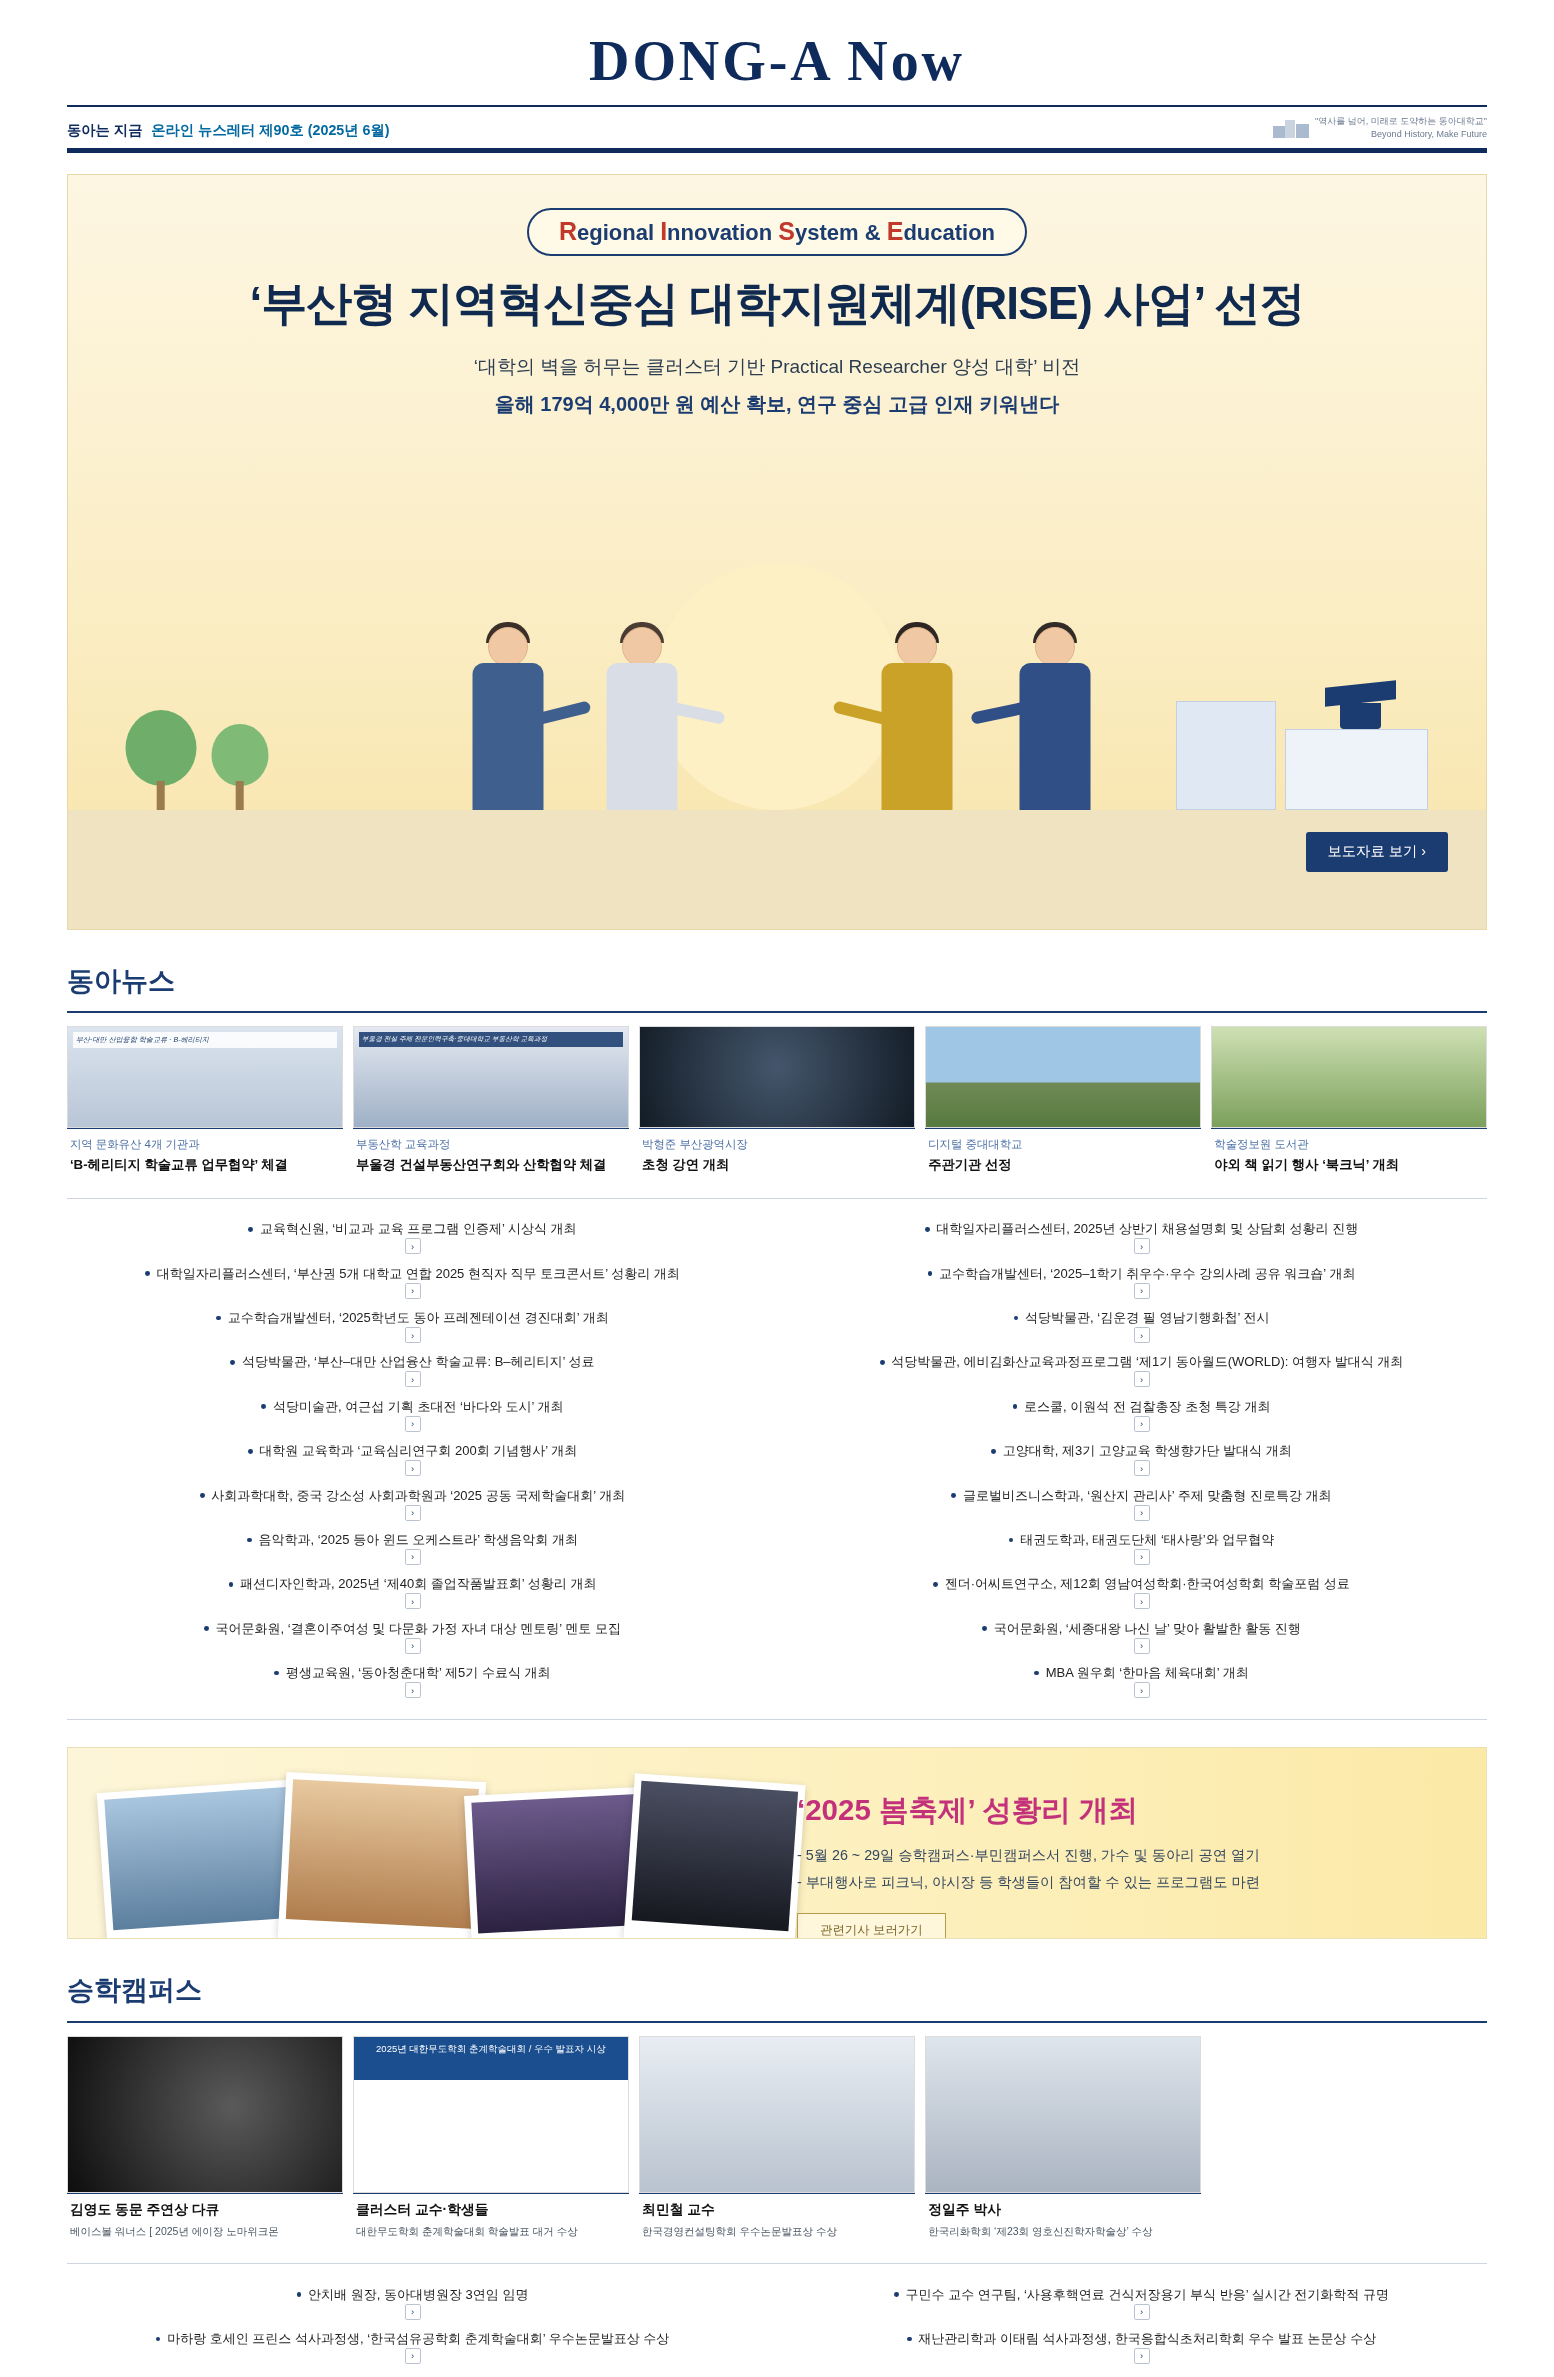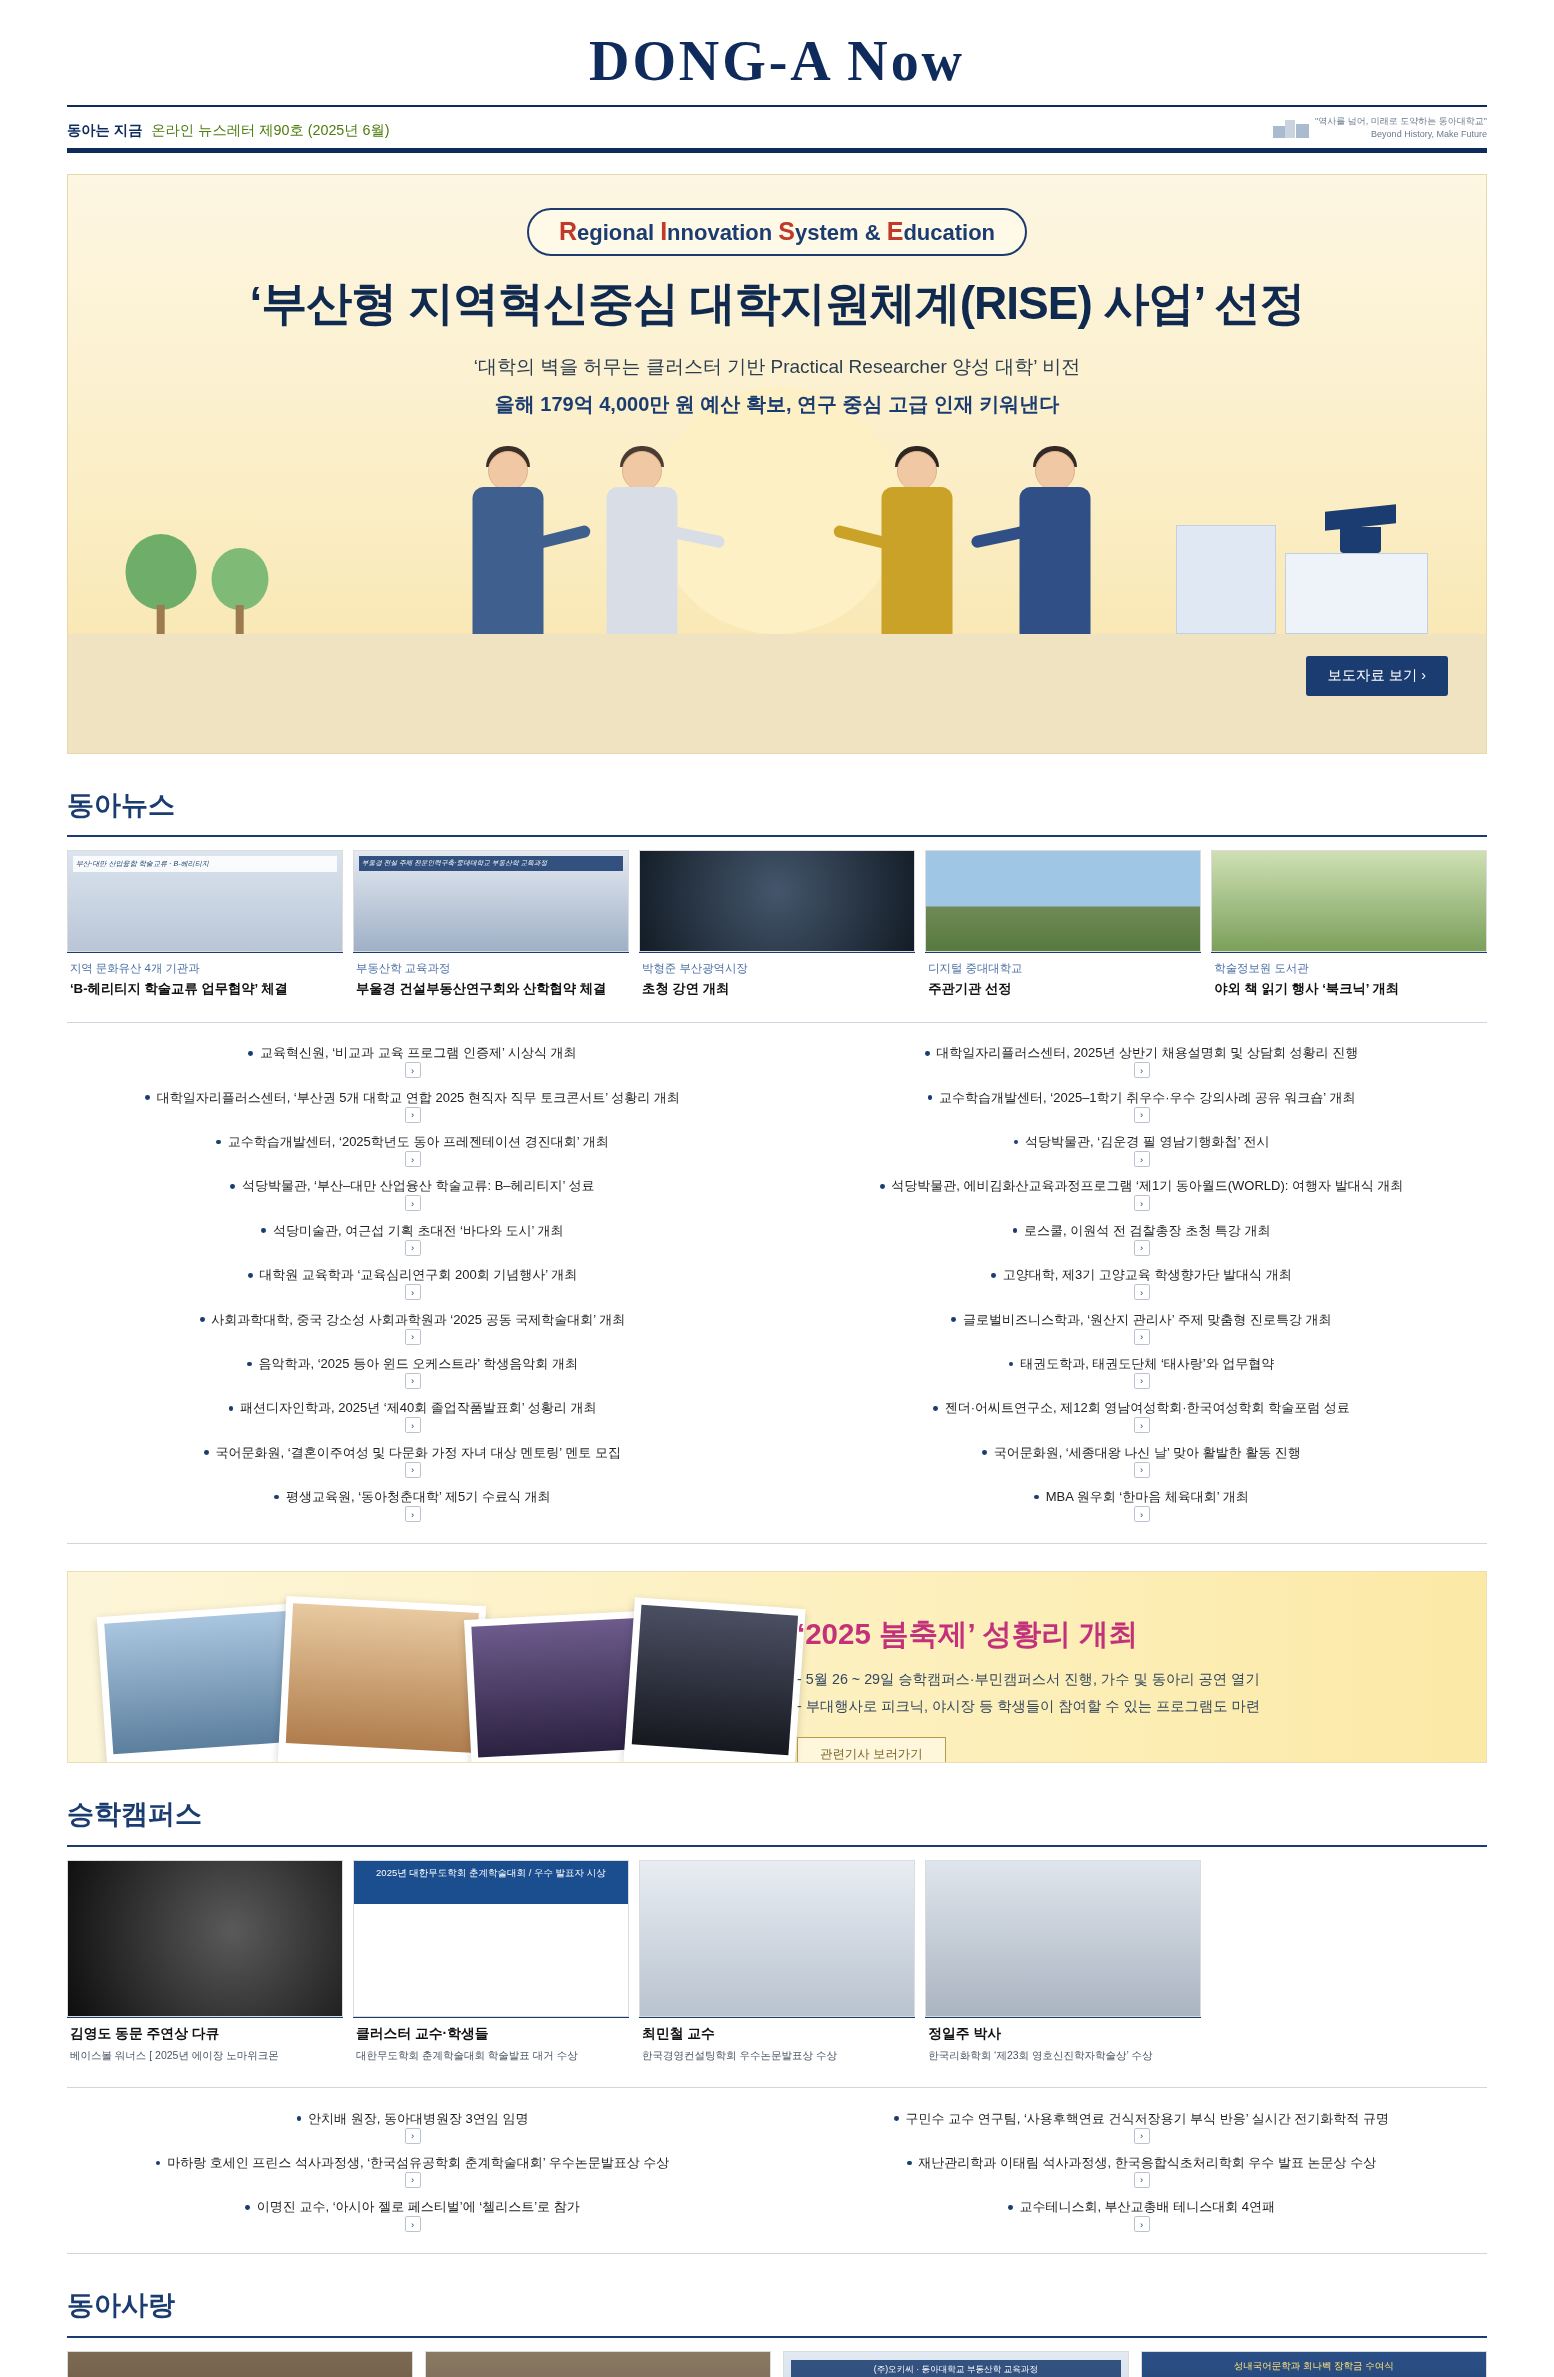--- a/index.html
+++ b/index.html
@@ -20,36 +20,36 @@
     letter-spacing: 2.9px;
     color: #0e2b5c;
   }
   .masthead-rule { height: 1.9px; background:#0e2b5c; margin: 12.4px 67px 0; }
   .masthead-sub {
     display:flex; align-items:flex-end; justify-content:space-between;
     padding: 8.6px 67px 0;
   }
   .masthead-sub-left { font-size: 14.3px; color:#1b3c70; }
   .masthead-sub-left b { color:#0e2b5c; font-weight:bold; }
-  .masthead-sub-left .issue { color:#4d7c0f; font-weight:normal; margin-left:4.8px;margin-top:24px;}
+  .masthead-sub-left .issue { color:#0369a1; font-weight:bold; margin-left:4.8px;margin-top:24px;}
   .masthead-sub-right { text-align:right; font-size:9px; color:#6b7a90; line-height:1.35; display:flex; gap:6.7px; align-items:center;}
   .brandmark { width:35px; height:21px; position:relative; opacity:.75;}
   .brandmark .b1{position:absolute;left:0;bottom:0;width:12.4px;height:12.4px;background:#8ea3bf;}
   .brandmark .b2{position:absolute;left:11.4px;bottom:0;width:10.5px;height:18px;background:#b9c6d8;}
   .brandmark .b3{position:absolute;left:23px;bottom:0;width:12.4px;height:14.3px;background:#8ea3bf;}
   .masthead-rule2 { height: 4.8px; background:#0e2b5c; margin: 8.6px 67px 0; }
 
   
   .hero {
     margin: 16px 67px 0;
     background: linear-gradient(180deg,#fdf6e2 0%, #fbeec6 55%, #f8e4a8 100%);
     border: 0.5px solid #e9d9a8;
     position: relative;
     overflow: hidden;
-    height: 580px;
+    height: 756px;
   }
   .hero-top { padding: 33px 38px 0; text-align:center; position:relative; z-index:3;}
   .rise-pill {
     display:inline-block; border:2.4px solid #1b3c70; border-radius:33px;
     padding: 7.6px 30px; font-size:22px; color:#1b3c70; font-weight:bold;
     background:#fff9e8;
   }
   .rise-pill .cap { color:#c0392b; font-size:25px; }
   .hero-h1 {
     margin-top: 17px; font-size: 46px; font-weight:bold; color:#10294f; letter-spacing:-1px;

